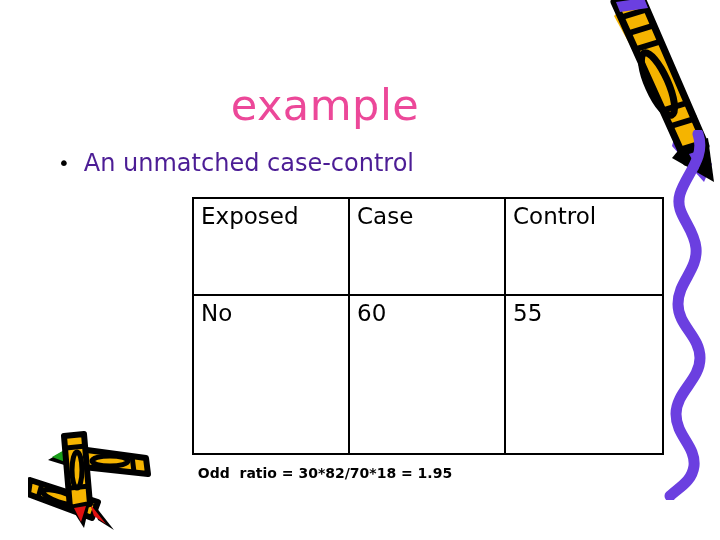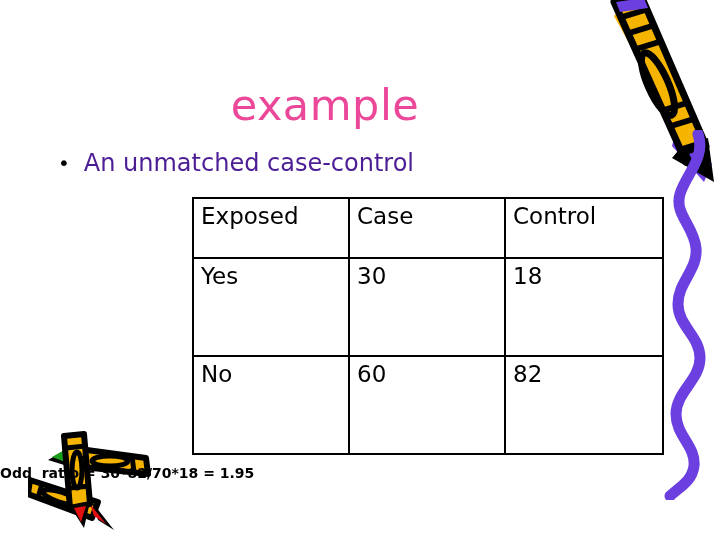--- a/index.html
+++ b/index.html
@@ -82,20 +82,21 @@
   #data-table col.c2 { width: 158px; }
   #data-table tr.r-head td { height: 39px; }
   #data-table tr.r-body td { height: 68px; }
 
   
   #footnote {
     position: absolute;
     left: 0;
     top: 465px;
     width: 650px;
+    text-align: center;
     font-family: "DejaVu Sans", sans-serif;
     font-size: 14px;
     font-weight: 700;
     color: #000000;
     white-space: pre;
   }
 
   
   .clipart {
     position: absolute;
@@ -198,27 +199,22 @@
         <col class="c1">
         <col class="c2">
     </colgroup>
     <tbody>
       <tr class="r-head">
         <td>Exposed</td>
         <td>Case</td>
         <td>Control</td>
       </tr>
       <tr class="r-body">
-        <td>Yes</td>
-        <td>30</td>
-        <td>18</td>
-      </tr>
-      <tr class="r-body">
         <td>No</td>
         <td>60</td>
-        <td>82</td>
+        <td>55</td>
       </tr>
     </tbody>
   </table>
 
   <div id="footnote">Odd  ratio = 30*82/70*18 = 1.95</div>
 
 </div>
 
 </body></html>

